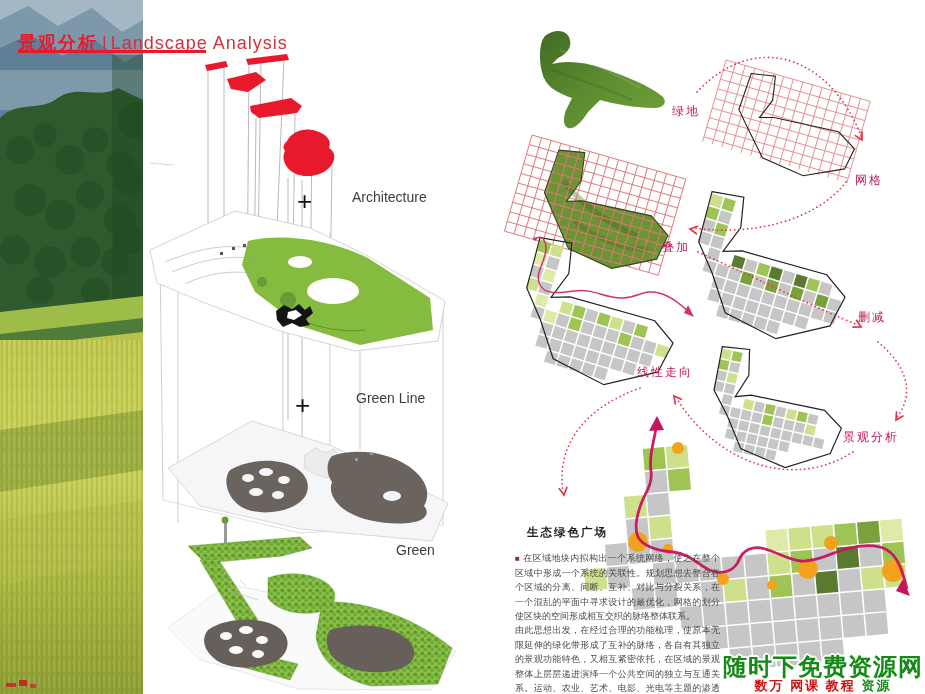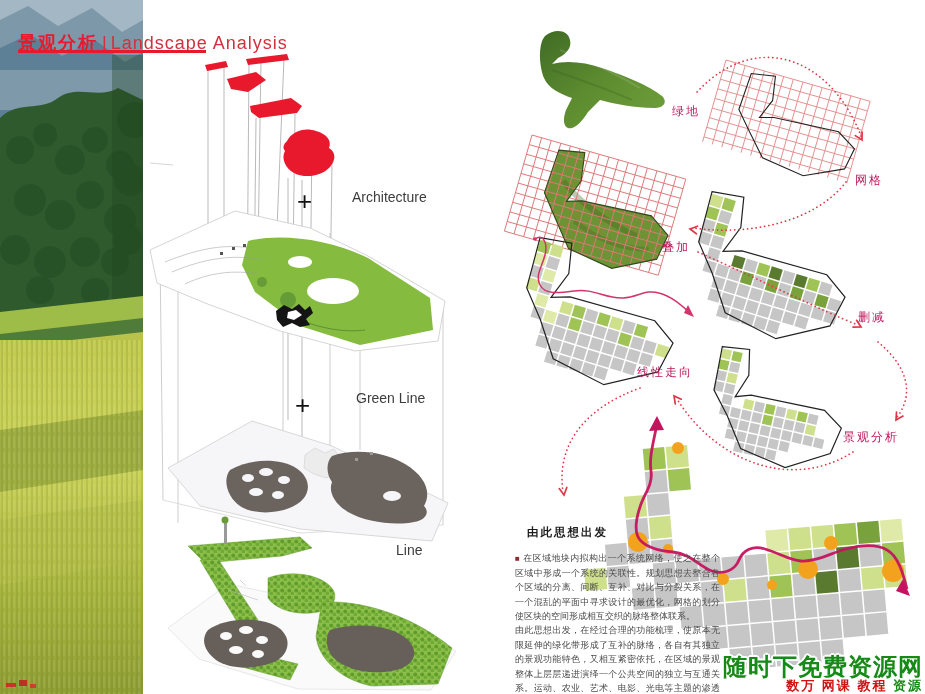--- a/index.html
+++ b/index.html
@@ -11,21 +11,21 @@
   .header .dv{margin:0 4px;color:#d2303c}
   .header .en{letter-spacing:1px;color:#d2303c}
   .underline{position:absolute;left:18px;top:50px;width:188px;height:2.5px;background:#e8192c;z-index:6}
   .label-en{position:absolute;color:#3c3c3c;font-size:14px;white-space:nowrap;z-index:5}
   .label-zh{position:absolute;color:#be185d;font-size:12px;letter-spacing:2px;white-space:nowrap;z-index:5}
   .plus{position:absolute;font-size:26px;color:#111;z-index:5;line-height:1}
   .plaza-title{position:absolute;left:527px;top:525px;font-size:11.5px;font-weight:bold;color:#1d1d1d;letter-spacing:2px;z-index:5}
   .textblock{position:absolute;left:515px;top:551px;width:205px;font-size:9px;line-height:1.6;color:#4a4a4a;text-align:justify;z-index:5}
   .textblock p{margin:0}
   .textblock .bullet{color:#8d2f2f;margin-right:3px;font-size:8px}
-  .watermark{position:absolute;right:2px;bottom:1px;text-align:right;line-height:1.05;font-weight:bold;z-index:9;white-space:nowrap}
+  .watermark{position:absolute;right:2px;bottom:1px;text-align:center;line-height:1.05;font-weight:bold;z-index:9;white-space:nowrap}
   .wm-outline{text-shadow:-2px 0 #fff,2px 0 #fff,0 -2px #fff,0 2px #fff,-1.5px -1.5px #fff,1.5px -1.5px #fff,-1.5px 1.5px #fff,1.5px 1.5px #fff}
   .wm1{font-size:24px;color:#168a16;letter-spacing:1px}
   .wm2{font-size:21px;color:#0d0d0d;letter-spacing:.5px}
   .wm3{font-size:13px;letter-spacing:2px}
   .wm3 .red{color:#cf1212}
   .wm3 .grn{color:#168a16}
 </style>
 </head>
 <body>
 
@@ -526,30 +526,30 @@
 
 <div class="header">
   <span class="zh">景观分析</span><span class="dv">|</span><span class="en">Landscape Analysis</span>
 </div>
 <div class="underline"></div>
 
 <div class="plus" style="left:297px;top:188px">+</div>
 <div class="plus" style="left:295px;top:392px">+</div>
 <div class="label-en" style="left:352px;top:189px">Architecture</div>
 <div class="label-en" style="left:356px;top:390px">Green Line</div>
-<div class="label-en" style="left:396px;top:542px">Line</div>
+<div class="label-en" style="left:396px;top:542px">Green</div>
 
 <div class="label-zh" style="left:672px;top:103px">绿地</div>
 <div class="label-zh" style="left:855px;top:172px">网格</div>
 <div class="label-zh" style="left:662px;top:239px">叠加</div>
 <div class="label-zh" style="left:858px;top:309px">删减</div>
 <div class="label-zh" style="left:637px;top:364px">线性走向</div>
 <div class="label-zh" style="left:843px;top:429px">景观分析</div>
 
-<div class="plaza-title">由此思想出发</div>
+<div class="plaza-title">生态绿色广场</div>
 <div class="textblock">
   <p><span class="bullet">■</span><span>在区域地块内拟构出一个系统网络，使之在整个区域中形成一个系统的关联性。规划思想去整合各个区域的分离、间断、互补、对比与分裂关系，在一个混乱的平面中寻求设计的最优化，网格的划分使区块的空间形成相互交织的脉络整体联系。</span></p>
   <p>由此思想出发，在经过合理的功能梳理，使原本无限延伸的绿化带形成了互补的脉络，各自有其独立的景观功能特色，又相互紧密依托，在区域的景观整体上层层递进演绎一个公共空间的独立与互通关系。运动、农业、艺术、电影、光电等主题的渗透使区域有了独创的长春地域特色，形成一个开放和谐的城市绿带。</p>
 </div>
 
 <div class="watermark">
   <div class="wm1 wm-outline">随时下免费资源网</div>
   <div class="wm3 wm-outline">
     <span class="red">数万</span>
     <span class="red">网课</span>

